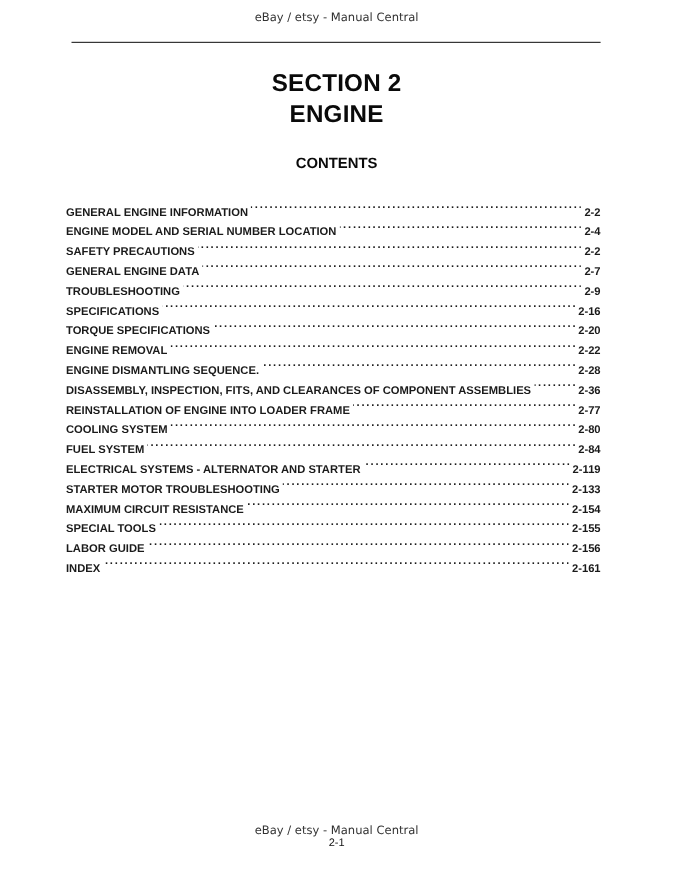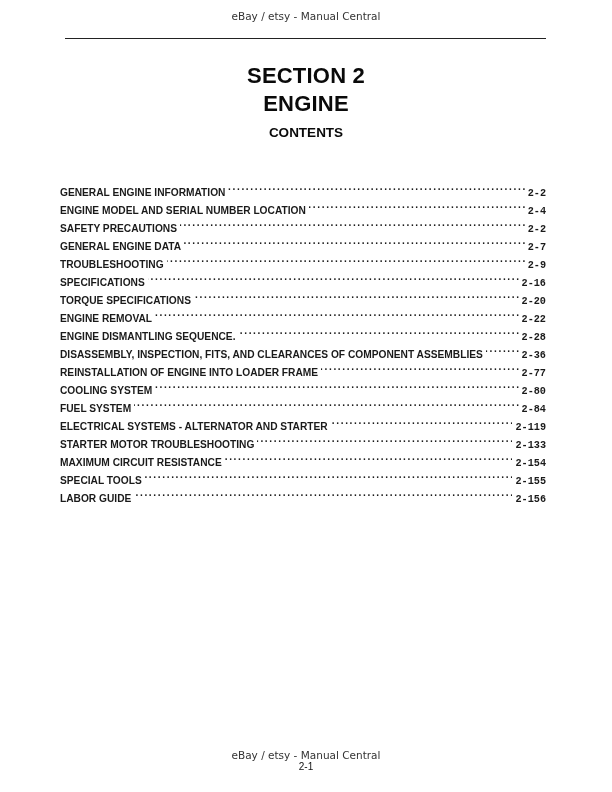--- a/index.html
+++ b/index.html
@@ -43,21 +43,21 @@
       color: #0a0a0a;
     }
     .section-title {
       font-size: 22px;
       line-height: 28px;
       letter-spacing: 0.2px;
     }
     .contents-title {
       font-size: 13.5px;
       line-height: 18px;
-      margin-top: 6px;
+      margin-top: 22px;
     }
     .toc {
       position: absolute;
       top: 178px;
       left: 60px;
       width: 486px;
       font-family: "Liberation Sans", sans-serif;
       font-weight: bold;
       font-size: 10.2px;
       color: #1a1a1a;
@@ -84,21 +84,20 @@
       position: absolute;
       right: 0;
       white-space: nowrap;
       letter-spacing: -0.6px;
       font-weight: bold;
     }
     .toc-page {
       flex: 0 0 auto;
       padding-left: 3px;
       text-align: right;
-      font-family: Liberation Mono, monospace;
     }
     .footer {
       position: absolute;
       top: 749px;
       left: 0;
       width: 612px;
       text-align: center;
     }
     .footer-brand {
       font-family: "DejaVu Sans", sans-serif;
@@ -210,18 +209,23 @@
   <div class="toc-row">
     <span class="toc-title">SPECIAL TOOLS</span>
     <span class="toc-leader"></span>
     <span class="toc-page">2-155</span>
   </div>
   <div class="toc-row">
     <span class="toc-title">LABOR GUIDE</span>
     <span class="toc-leader"></span>
     <span class="toc-page">2-156</span>
   </div>
+  <div class="toc-row">
+    <span class="toc-title">INDEX</span>
+    <span class="toc-leader"></span>
+    <span class="toc-page">2-161</span>
+  </div>
 </div>
 
 <div class="footer">
   <div class="footer-brand">eBay / etsy - Manual Central</div>
   <div class="footer-page">2-1</div>
 </div>
 
 </body></html>

